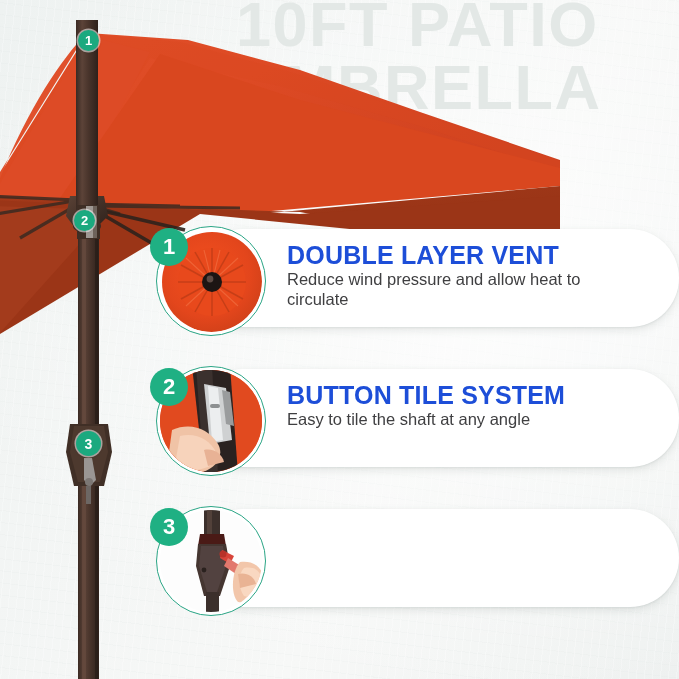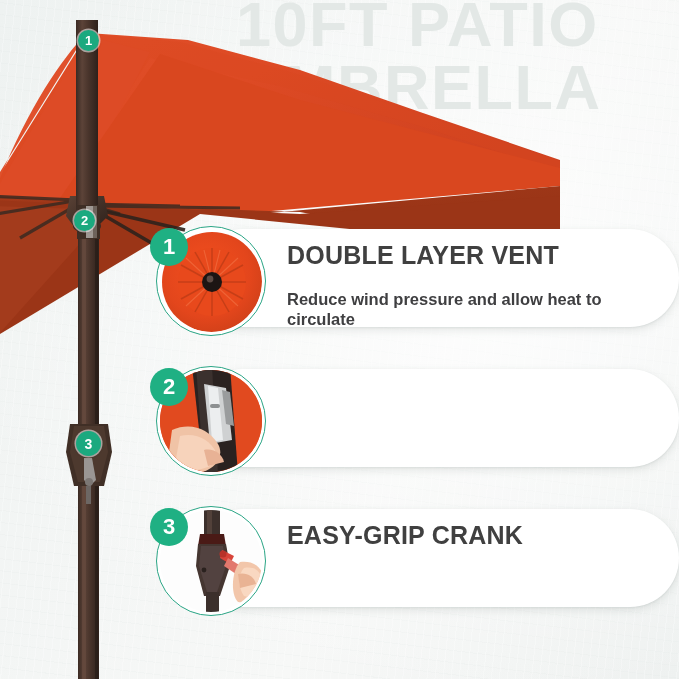--- a/index.html
+++ b/index.html
@@ -99,33 +99,33 @@
     border-radius: 49px;
     box-shadow: 0 3px 9px rgba(110,125,120,.17), 0 1px 2px rgba(110,125,120,.12);
   }
   .card-text {
     position: absolute;
     left: 137px;
     top: 16px;
     right: 22px;
   }
   .card-title {
-    color: #404040;
+    color: #1d4ed8;
     font-weight: 800;
     font-size: 25px;
     letter-spacing: .2px;
     line-height: 1.06;
     white-space: nowrap;
   }
   .card-desc {
     color: #3f3f41;
     font-size: 16.5px;
-    font-weight: 700;
+    font-weight: 400;
     line-height: 1.22;
-    margin-top: 20px;
+    margin-top: 0;
     max-width: 330px;
   }
   .card.wide .card-desc { max-width: 420px; }
 
   
   .thumb {
     position: absolute;
     left: 6px;
     top: 0;
     width: 110px;
@@ -326,20 +326,24 @@
 
             <path d="M12 60 C30 52 48 58 58 74 C66 88 52 104 30 104 L6 104 Z" fill="#f0c3a6"></path>
             <path d="M20 66 C36 62 50 70 56 82 C60 92 48 100 32 100 L14 100 Z" fill="#f7d3bb"></path>
             <path d="M44 80 C54 78 62 84 64 92 L48 96 Z" fill="#e8b295"></path>
           </svg>
         </div>
       </div>
 
       <div class="badge">2</div>
 
+      <div class="card-text">
+        <div class="card-title">BUTTON TILE SYSTEM</div>
+        <div class="card-desc">Easy to tile the shaft at any angle</div>
+      </div>
     </div>
 
     <div class="card wide">
       <div class="card-pill"></div>
 
       <div class="thumb">
         <div class="thumb-inner">
           <svg width="104" height="104" viewBox="0 0 104 104">
             <rect width="104" height="104" fill="#fdfdfd"></rect>
 
@@ -361,18 +365,17 @@
             <path d="M80 52 C94 50 104 58 104 72 L104 96 L78 92 C70 84 72 60 80 52 Z" fill="#f2c6aa"></path>
             <path d="M84 58 C96 56 102 62 102 74 L102 90 L84 86 C78 78 78 64 84 58 Z" fill="#f9d8c1"></path>
             <path d="M78 64 C86 62 94 66 96 74 L80 78 Z" fill="#e9b394"></path>
           </svg>
         </div>
       </div>
 
       <div class="badge">3</div>
 
       <div class="card-text">
-        <div class="card-title">EASY-GRIP CRANK</div>
       </div>
     </div>
 
   </div>
 </div>
 
 </body></html>

